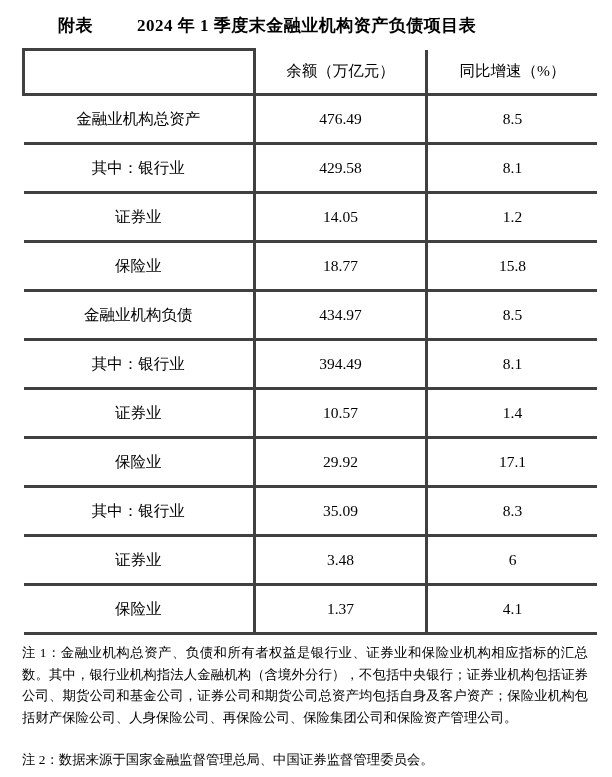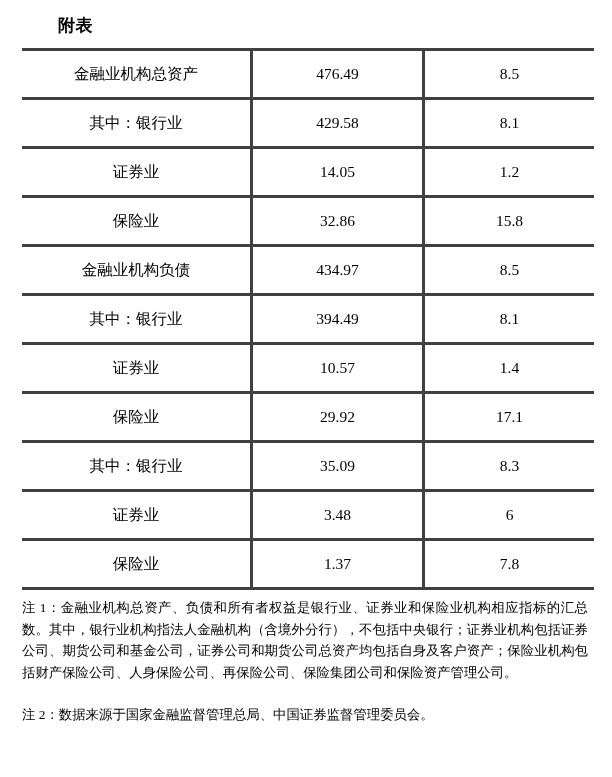--- a/index.html
+++ b/index.html
@@ -107,43 +107,49 @@
     margin-top: 20px;
   }
 </style>
 </head>
 <body>
 
 <div class="page">
 
   <div class="title-row">
     <span class="title-label">附表</span>
+    <span class="title-main">2024 年 1 季度末金融业机构资产负债项目表</span>
   </div>
 
   <table class="fin">
     <tbody>
+      <tr class="header">
+        <td class="col-label corner"></td>
+        <td class="col-val hdr">余额（万亿元）</td>
+        <td class="col-val hdr hdr-last last">同比增速（%）</td>
+      </tr>
 
       <tr class="body">
         <td class="col-label lbl-main">金融业机构总资产</td>
         <td class="col-val">476.49</td>
         <td class="col-val last">8.5</td>
       </tr>
       <tr class="body">
         <td class="col-label lbl-sub1">其中：银行业</td>
         <td class="col-val">429.58</td>
         <td class="col-val last">8.1</td>
       </tr>
       <tr class="body">
         <td class="col-label lbl-sub2">证券业</td>
         <td class="col-val">14.05</td>
         <td class="col-val last">1.2</td>
       </tr>
       <tr class="body">
         <td class="col-label lbl-sub2">保险业</td>
-        <td class="col-val">32.86</td>
+        <td class="col-val">18.77</td>
         <td class="col-val last">15.8</td>
       </tr>
       <tr class="body">
         <td class="col-label lbl-main">金融业机构负债</td>
         <td class="col-val">434.97</td>
         <td class="col-val last">8.5</td>
       </tr>
       <tr class="body">
         <td class="col-label lbl-sub1">其中：银行业</td>
         <td class="col-val">394.49</td>
@@ -165,21 +171,21 @@
         <td class="col-val last">8.3</td>
       </tr>
       <tr class="body">
         <td class="col-label lbl-sub2">证券业</td>
         <td class="col-val">3.48</td>
         <td class="col-val last">6</td>
       </tr>
       <tr class="body">
         <td class="col-label lbl-sub2">保险业</td>
         <td class="col-val">1.37</td>
-        <td class="col-val last">7.8</td>
+        <td class="col-val last">4.1</td>
       </tr>
     </tbody>
   </table>
 
   <div class="notes">
     <p>注 1：金融业机构总资产、负债和所有者权益是银行业、证券业和保险业机构相应指标的汇总数。其中，银行业机构指法人金融机构（含境外分行），不包括中央银行；证券业机构包括证券公司、期货公司和基金公司，证券公司和期货公司总资产均包括自身及客户资产；保险业机构包括财产保险公司、人身保险公司、再保险公司、保险集团公司和保险资产管理公司。</p>
     <p class="second">注 2：数据来源于国家金融监督管理总局、中国证券监督管理委员会。</p>
   </div>
 
 </div>

